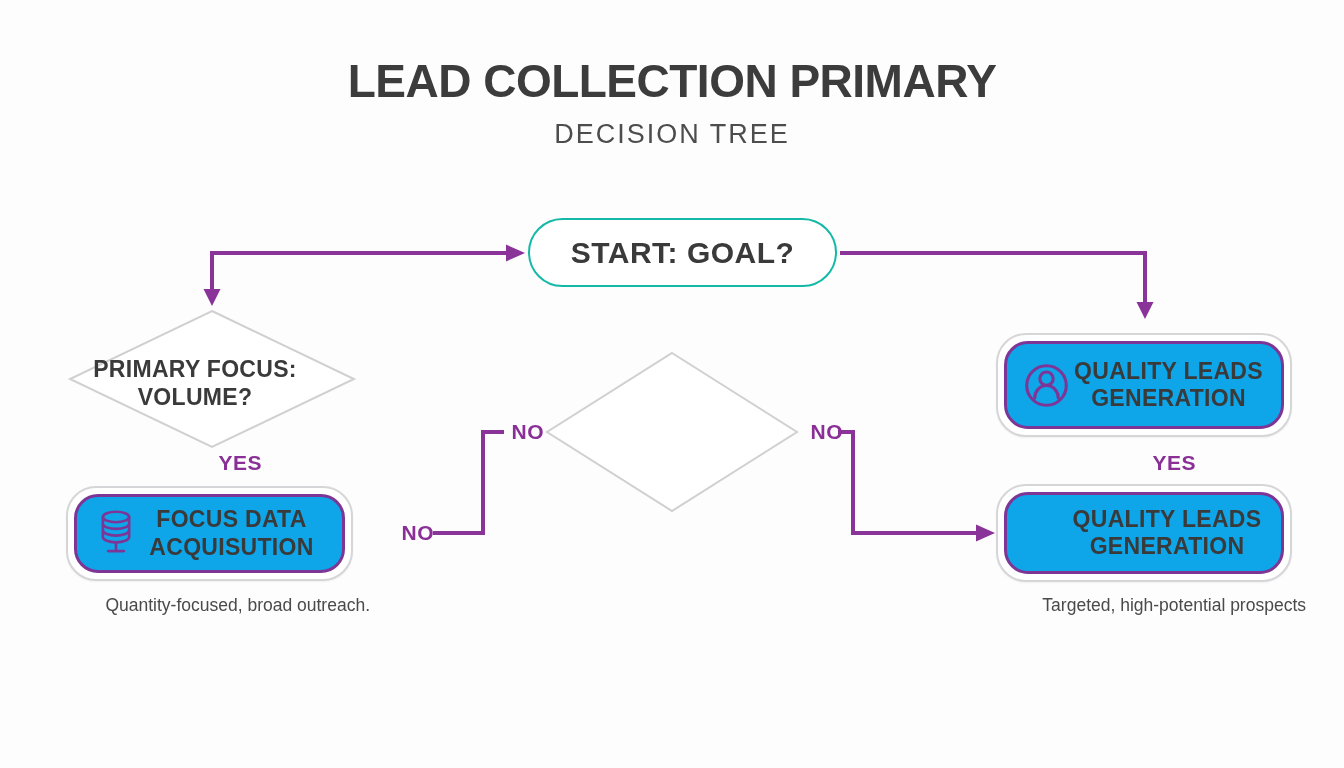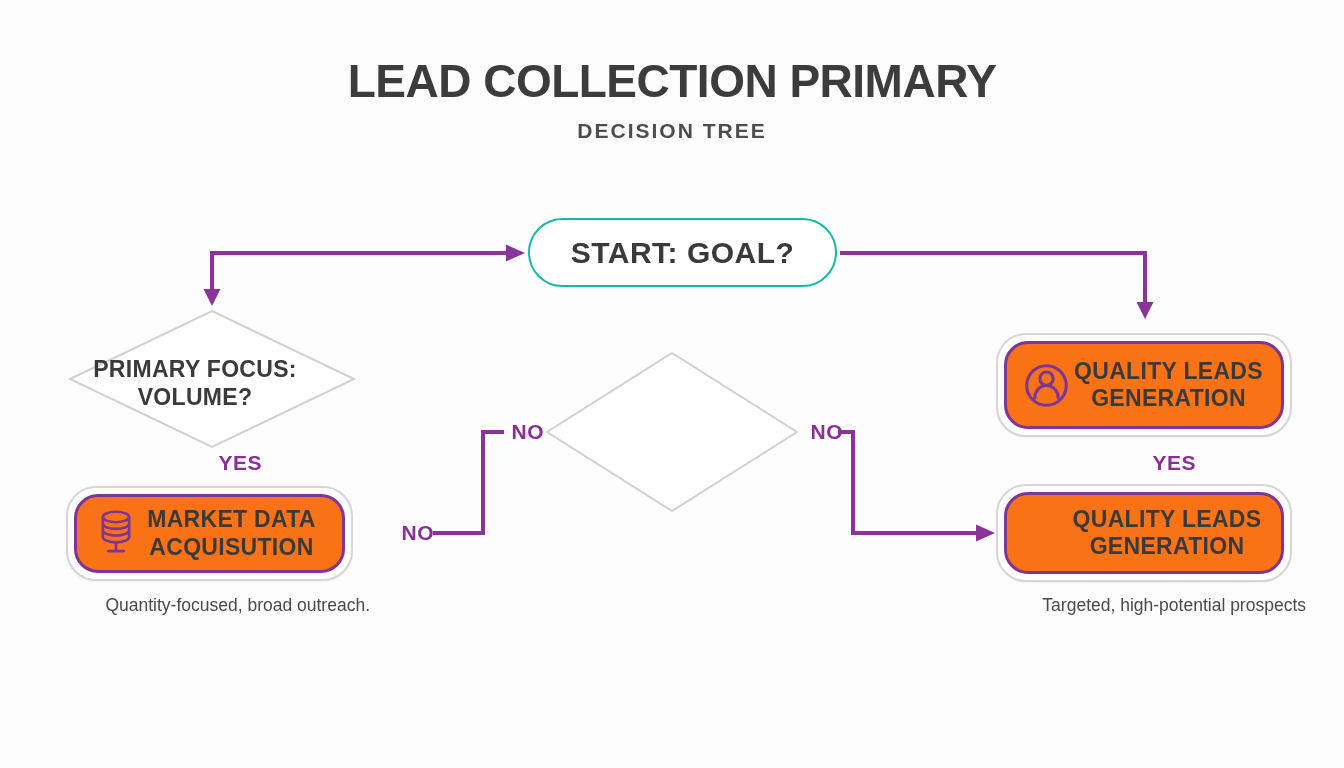--- a/index.html
+++ b/index.html
@@ -9,41 +9,41 @@
     background:#fdfdfe; overflow:hidden;
     font-family:"Liberation Sans", sans-serif;
   }
   .title {
     position:absolute; left:0; top:54px; width:1344px;
     text-align:center; font-size:46px; font-weight:700;
     letter-spacing:-0.5px; color:#3c3c3c;
   }
   .subtitle {
     position:absolute; left:0; top:119px; width:1344px;
-    text-align:center; font-size:21px; font-weight:700;
+    text-align:center; font-size:27px; font-weight:400;
     letter-spacing:2px; color:#4d4d4d;
   }
   .connector-layer { position:absolute; left:0; top:0; z-index:1; }
   .node, .lbl, .caption { position:absolute; z-index:2; }
 
   .start-node {
     left:528px; top:218px; width:309px; height:69px;
     background:#ffffff; border:2px solid #14b8a6; border-radius:36px;
     display:flex; align-items:center; justify-content:center;
     font-size:30px; font-weight:700; color:#3a3a3a; letter-spacing:0.5px;
   }
 
   .pill-outer {
     background:#ffffff; border:2px solid #d6d6d9; border-radius:30px;
     box-shadow:0 1px 2px rgba(0,0,0,0.05);
   }
   .pill-inner {
     position:absolute; left:6px; top:6px; right:6px; bottom:6px;
     border:3.5px solid #7d3696; border-radius:24px;
-    display:flex; align-items:center; background:#f97316;
+    display:flex; align-items:center; background:#0ea5e9;
   }
   .node-text {
     flex:1; text-align:center; font-size:23px; font-weight:700;
     color:#3a3a3a; line-height:1.18; letter-spacing:0.3px;
   }
   .icon-wrap { display:flex; align-items:center; justify-content:center; }
 
   .quality-top  { left:996px; top:333px; width:296px; height:104px; }
   .market-data  { left:66px;  top:486px; width:287px; height:95px;  }
   .quality-bot  { left:996px; top:484px; width:296px; height:98px;  }
@@ -133,21 +133,21 @@
           <path d="M9,9.5 V32.5" stroke="#7D3696" stroke-width="3"></path>
           <path d="M39,9.5 V32.5" stroke="#7D3696" stroke-width="3"></path>
           <path d="M9,17.2 a15,6 0 0 0 30,0" stroke="#7D3696" stroke-width="3"></path>
           <path d="M9,24.8 a15,6 0 0 0 30,0" stroke="#7D3696" stroke-width="3"></path>
           <path d="M9,32.5 a15,6 0 0 0 30,0" stroke="#7D3696" stroke-width="3"></path>
           <path d="M24,38.5 V48" stroke="#7D3696" stroke-width="3" stroke-linecap="round"></path>
           <path d="M15,48.5 H33" stroke="#7D3696" stroke-width="3" stroke-linecap="round"></path>
         </svg>
       </span>
       <div class="node-text" style="padding-right:16px;">
-        <div>MARKET DATA</div>
+        <div>FOCUS DATA</div>
         <div>ACQUISUTION</div>
       </div>
     </div>
   </div>
 
   <div class="node pill-outer quality-bot">
     <div class="pill-inner">
       <div class="node-text" style="padding-left:46px;">
         <div>QUALITY LEADS</div>
         <div>GENERATION</div>

